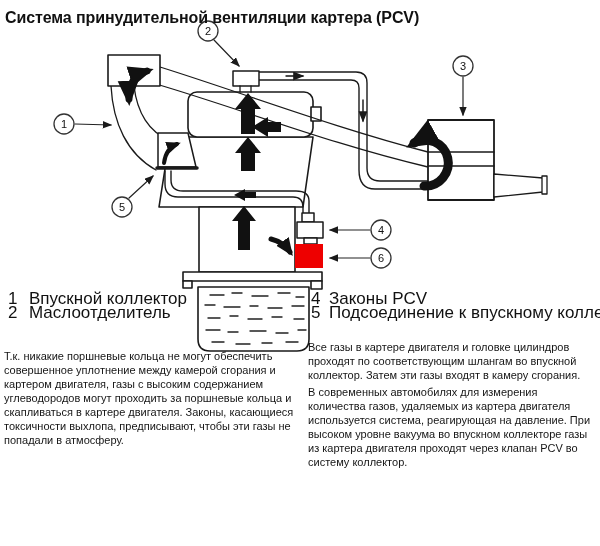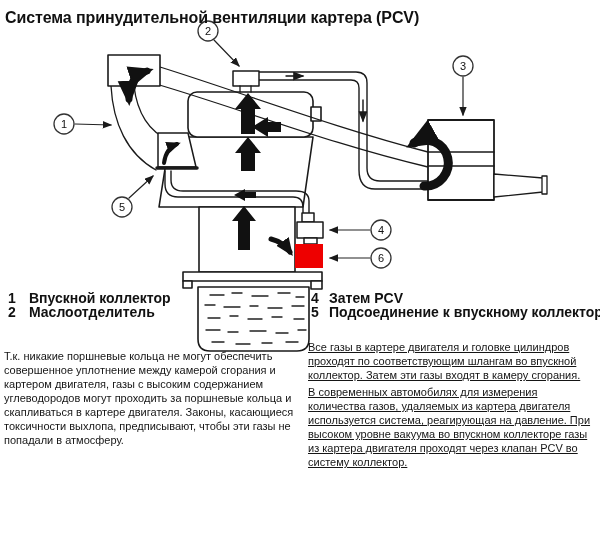--- a/index.html
+++ b/index.html
@@ -1,28 +1,28 @@
 <!DOCTYPE html>
 <html><head>
 <meta charset="utf-8">
 <style>
   html,body{margin:0;padding:0;background:#fff;}
   .page{position:relative;width:600px;height:546px;background:#ffffff;overflow:hidden;
         font-family:"Liberation Sans",sans-serif;color:#111;}
   .title{position:absolute;left:5px;top:9px;font-size:16px;font-weight:bold;
          letter-spacing:-0.1px;z-index:3;white-space:nowrap;}
   .diagram-svg{position:absolute;left:0;top:0;z-index:1;}
-  .legend{position:absolute;z-index:2;font-size:14px;font-weight:bold;line-height:13.6px;white-space:nowrap;}
+  .legend{position:absolute;z-index:2;font-size:17px;font-weight:normal;line-height:13.6px;white-space:nowrap;}
   .legend-left{left:8px;top:292px;}
   .legend-right{left:311px;top:292px;}
   .lnum{display:inline-block;width:21px;}
   .legend-right .lnum{width:18px;}
   .bodycol{position:absolute;z-index:2;font-size:11px;line-height:14px;color:#151515;}
   .col-left{left:4px;top:349px;width:294px;}
-  .col-right{left:308px;top:340px;width:290px;text-decoration:underline;}
+  .col-right{left:308px;top:340px;width:290px;}
   .bodycol p{margin:0 0 3px 0;}
 </style>
 </head>
 <body>
 
 <div class="page">
 
   <div class="title">Система принудительной вентиляции картера (PCV)</div>
 
   <svg class="diagram-svg" width="600" height="360" viewBox="0 0 600 360" fill="none" stroke-linecap="round" stroke-linejoin="round">
@@ -159,21 +159,21 @@
     <div class="lrow">
       <span class="lnum">1</span><span>Впускной коллектор</span>
     </div>
     <div class="lrow">
       <span class="lnum">2</span><span>Маслоотделитель</span>
     </div>
   </div>
 
   <div class="legend legend-right">
     <div class="lrow">
-      <span class="lnum">4</span><span>Затем PCV</span>
+      <span class="lnum">4</span><span>Законы PCV</span>
     </div>
     <div class="lrow">
       <span class="lnum">5</span><span>Подсоединение к впускному коллектору</span>
     </div>
   </div>
 
   <div class="bodycol col-left">
     <p>Т.к. никакие поршневые кольца не могут обеспечить совершенное уплотнение между камерой сгорания и картером двигателя, газы с высоким содержанием углеводородов могут проходить за поршневые кольца и скапливаться в картере двигателя. Законы, касающиеся токсичности выхлопа, предписывают, чтобы эти газы не попадали в атмосферу.</p>
   </div>
 

